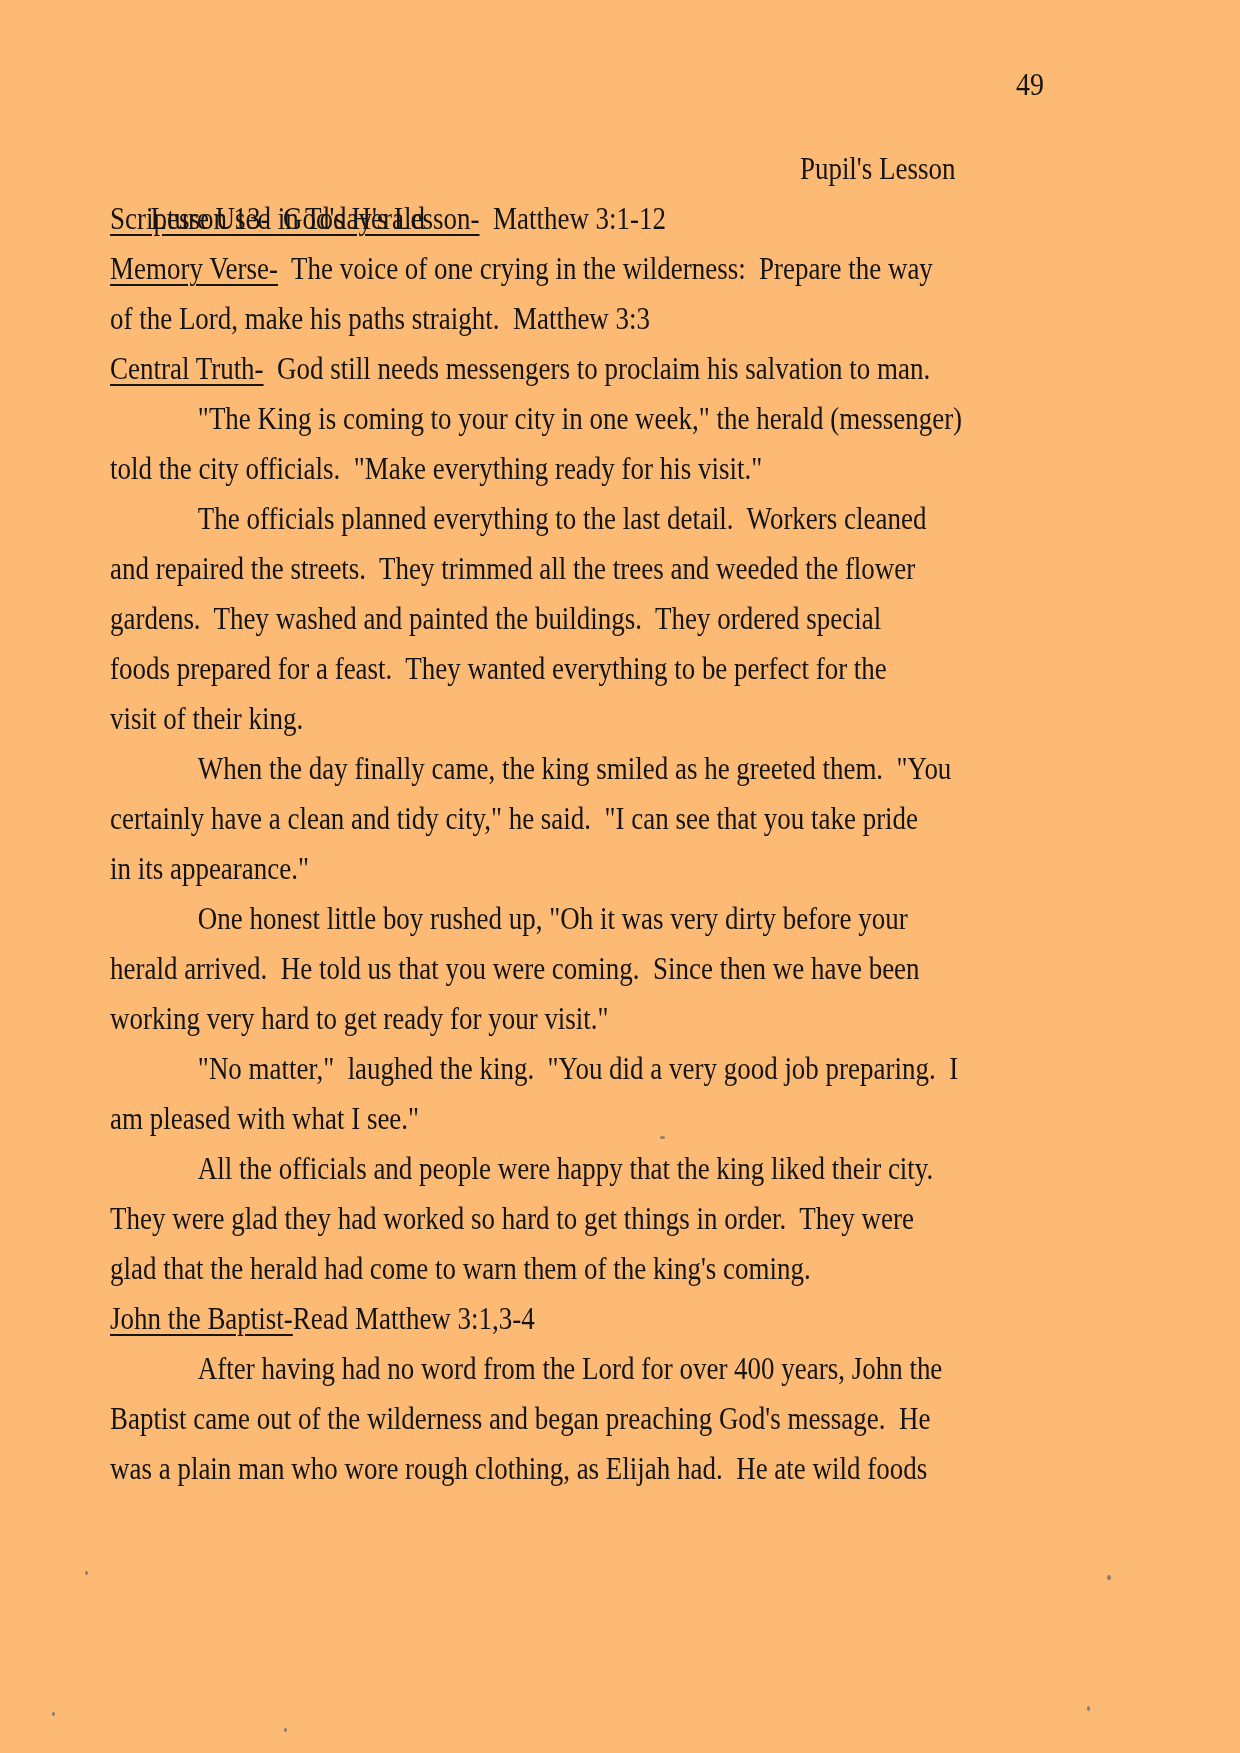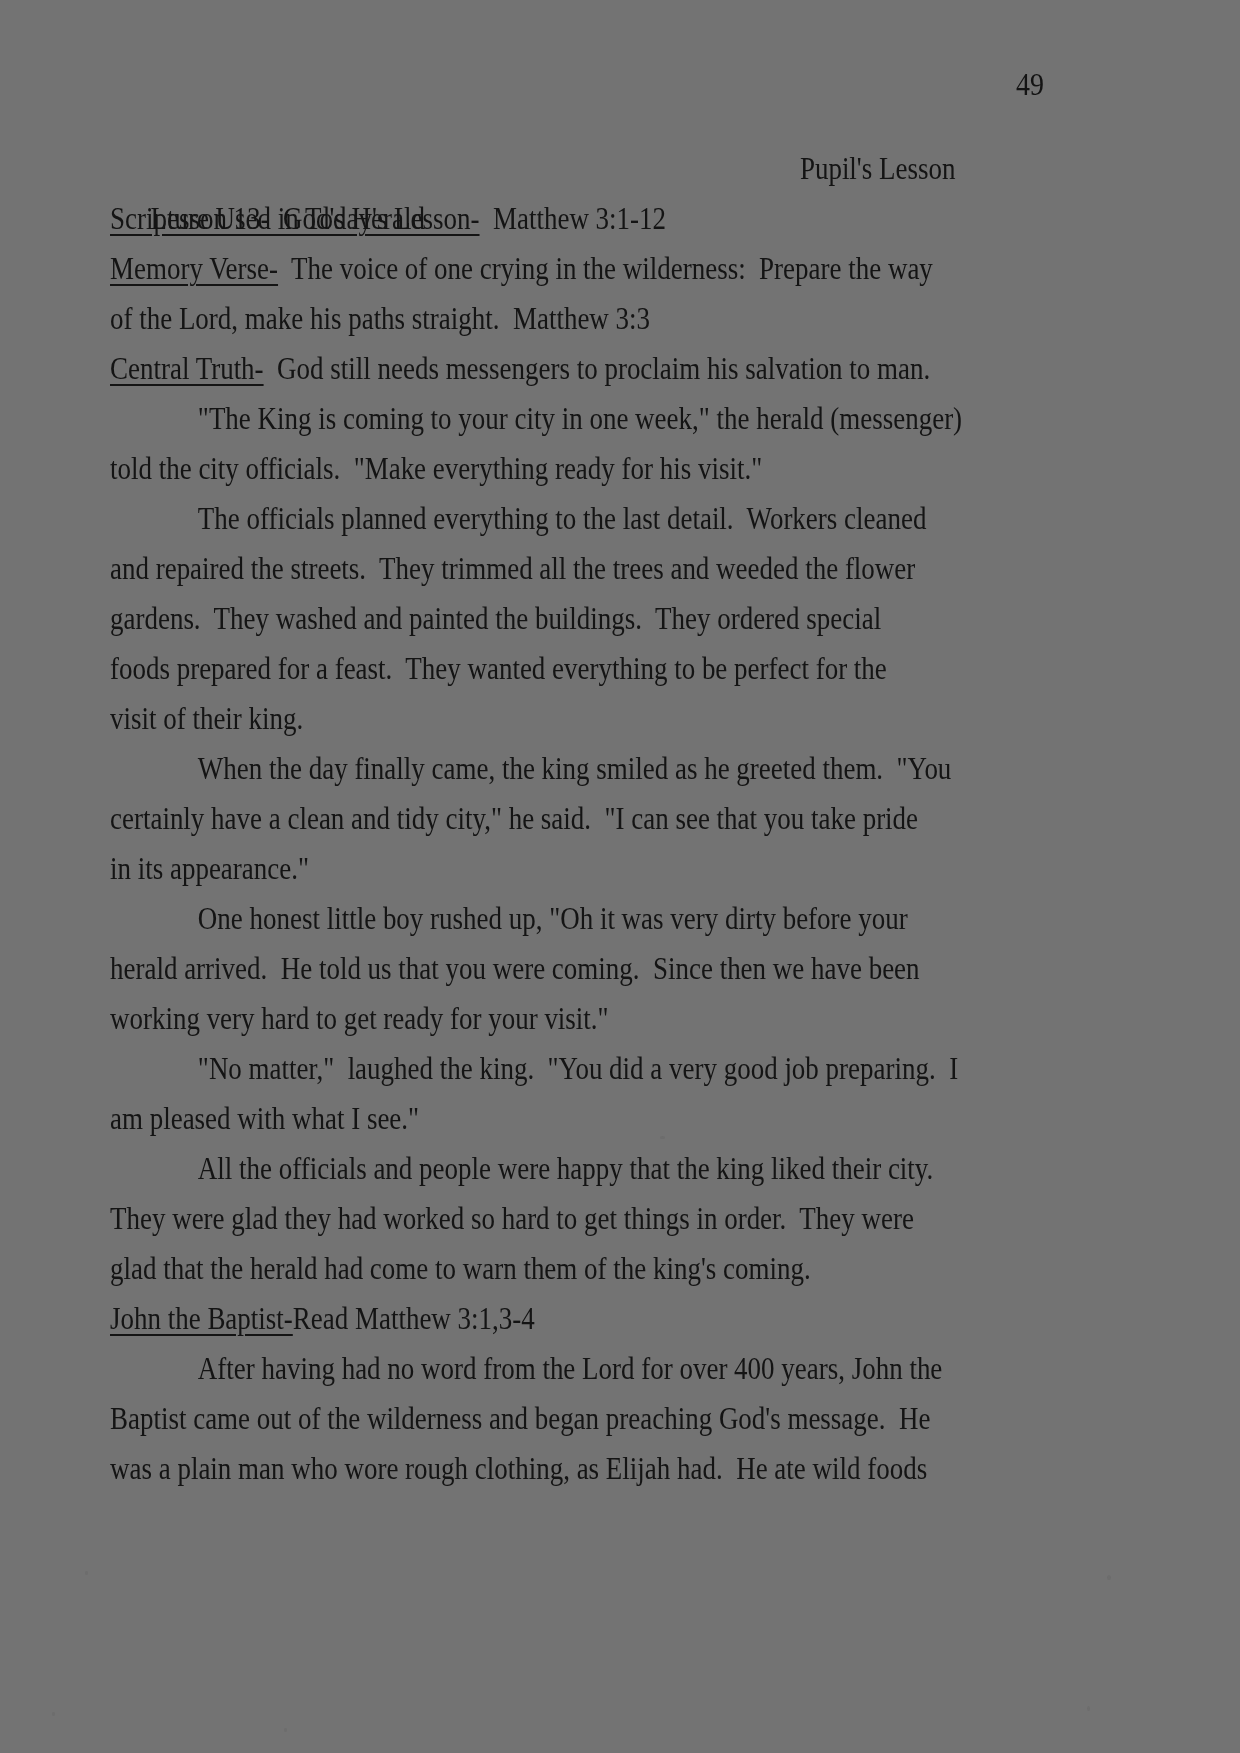--- a/index.html
+++ b/index.html
@@ -11,21 +11,21 @@
     width: 1240px;
     height: 1753px;
     position: relative;
     font-family: "Liberation Serif", "DejaVu Serif", serif;
     color: #141414;
     overflow: hidden;
   }
   .page {
     position: absolute;
     inset: 0;
-    background: #737373;
+    background: #fdba74;
   }
   .page-number {
     position: absolute;
     top: 60px;
     left: 1016px;
     font-size: 31px;
     line-height: 50px;
     transform: scaleX(0.9);
     transform-origin: 0 0;
   }

